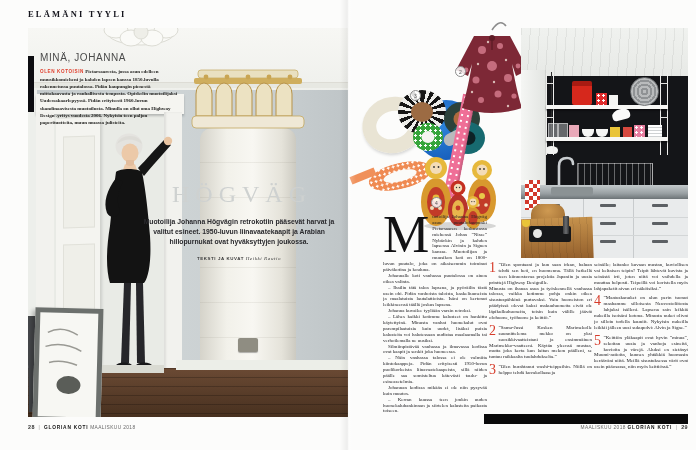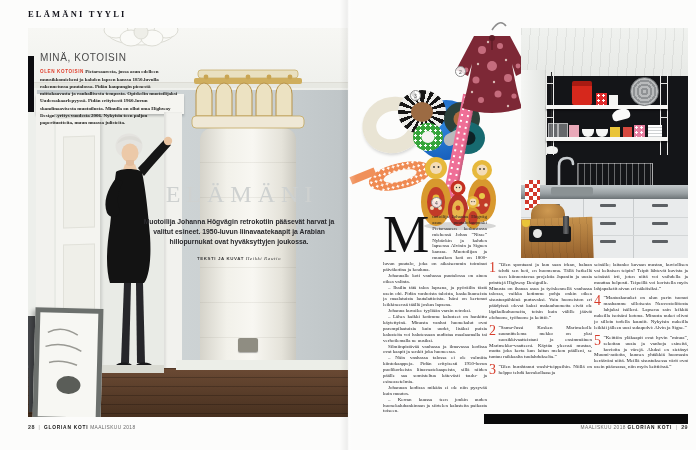--- a/index.html
+++ b/index.html
@@ -221,29 +221,29 @@
     <div class="poster2"></div>
     <div class="poster">
       <svg width="48" height="94" viewBox="0 0 48 94">
         <path d="M8,20 q14,-8 30,2 M6,34 q18,-6 36,4 M10,50 q12,-4 28,2" stroke="#9a9a94" stroke-width="1.5" fill="none"></path>
         <ellipse cx="30" cy="72" rx="12" ry="9" fill="#5a5d58"></ellipse>
       </svg>
     </div>
 
     <div id="intro-overlay">
       <div id="intro-bar"></div>
-      <div id="intro-heading">MINÄ, KOTOISIN</div>
+      <div id="intro-heading">MINÄ, JOHANNA</div>
       <div id="intro-body">
         <span id="intro-leadin">OLEN KOTOISIN</span>
         <span>Pietarsaaresta, jossa asun edelleen muusikkomieheni ja kahden lapsen kanssa 1850-luvulla rakennetussa puutalossa. Pidän kaupungin pienestä mittakaavasta ja rauhallisesta temposta. Opiskelin muotoilijaksi Uudessakaarlepyyssä. Pidän erityisesti 1960-luvun skandinaavisesta muotoilusta. Minulla on ollut oma Highway Design -yritys vuodesta 2006. Nykyisin teen paljon paperituotteita, muun muassa julisteita.</span>
       </div>
     </div>
 
     <div id="title-block">
-      <div class="title-line">ELÄMÄNI</div>
+      <div class="title-line">HÖGVÄG</div>
       <div id="standfirst">Muotoilija Johanna Högvägin retrokotiin pääsevät harvat ja valitut esineet. 1950-luvun liinavaatekaapit ja Arabian hillopurnukat ovat hyväksyttyjen joukossa.</div>
       <div id="byline">
         <span class="lbl">TEKSTI JA KUVAT</span>
         <span class="name">Heikki Rautio</span>
       </div>
     </div>
   </div>
 
   <div id="footer-left" class="footer">
     <span class="num">28</span>

